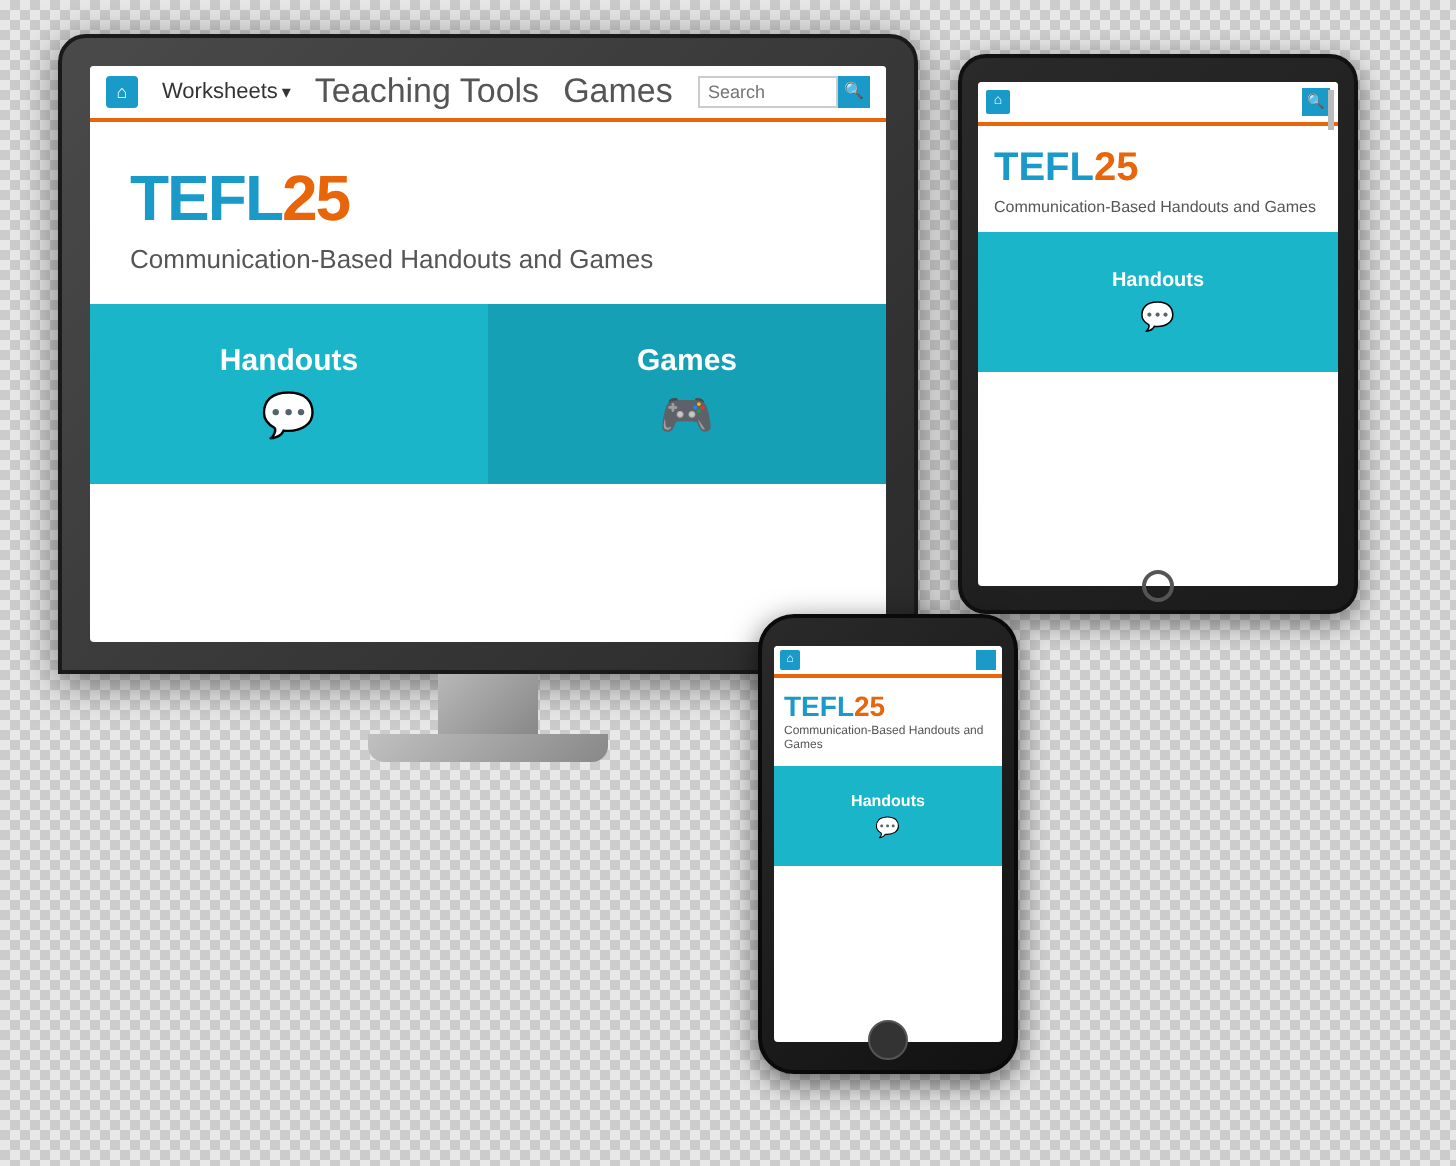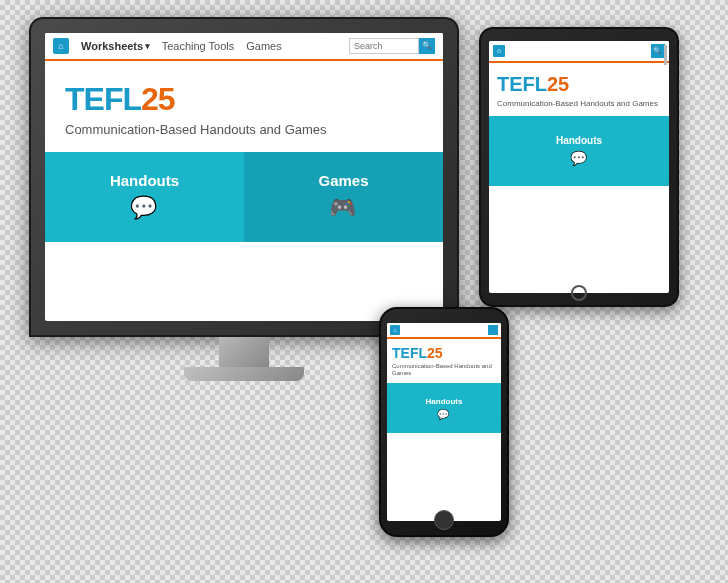--- a/index.html
+++ b/index.html
@@ -76,33 +76,33 @@
       align-items: center;
       justify-content: center;
       color: white;
       font-size: 9px;
       border-radius: 2px;
     }
 
     .nav-worksheets {
       font-size: 11px;
       color: #333;
-      font-weight: bold;
+      font-weight: normal;
       display: flex;
       align-items: center;
       gap: 2px;
     }
 
     .nav-worksheets::after {
       content: '▾';
       font-size: 9px;
     }
 
     .nav-link {
-      font-size: 11px;
+      font-size: 17px;
       color: #555;
     }
 
     .nav-search {
       margin-left: auto;
       display: flex;
       align-items: center;
     }
 
     .nav-search input {

